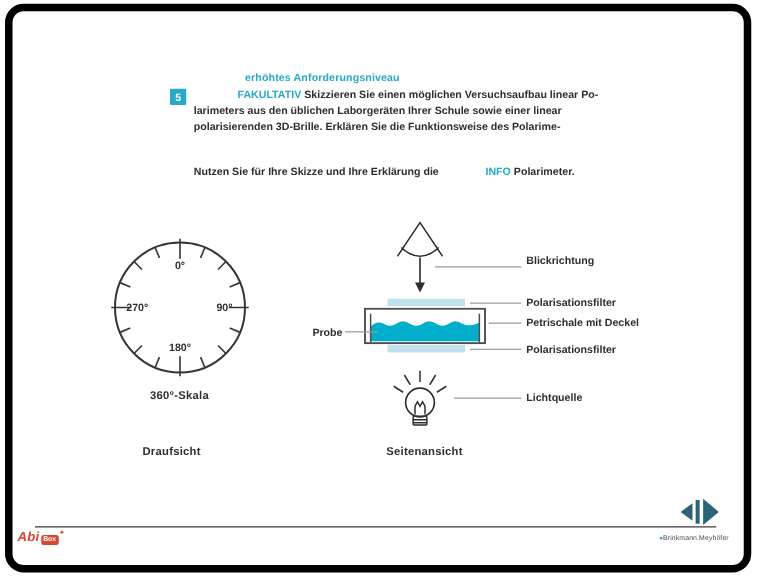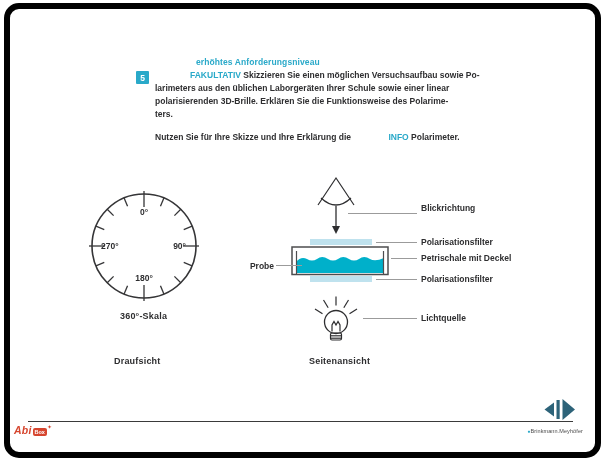--- a/index.html
+++ b/index.html
@@ -81,24 +81,23 @@
 </style>
 </head>
 <body>
 
 <div class="frame"></div>
 
 <div class="abs header-title">erhöhtes Anforderungsniveau</div>
 
 <div class="abs task-num">5</div>
 <div class="abs task-text">
-  <div><span class="accent b">FAKULTATIV</span><span> Skizzieren Sie einen möglichen Versuchsaufbau sowie Po-</span></div>
+  <div><span class="accent b">FAKULTATIV</span><span> Skizzieren Sie einen möglichen Versuchsaufbau linear Po-</span></div>
   <div>larimeters aus den üblichen Laborgeräten Ihrer Schule sowie einer linear</div>
   <div>polarisierenden 3D-Brille. Erklären Sie die Funktionsweise des Polarime-</div>
-  <div>ters.</div>
 </div>
 <div class="abs task-note">
   <span>Nutzen Sie für Ihre Skizze und Ihre Erklärung die </span><span class="accent b">INFO</span><span class="b"> Polarimeter.</span>
 </div>
 
 <svg class="abs" style="left:86px;top:189px;" width="116" height="116" viewBox="0 0 116 116">
   <circle cx="58" cy="57" r="52" fill="none" stroke="#353537" stroke-width="1.6"></circle>
   <g class="ticks" stroke="#353537" stroke-width="1.3">
       <line x1="58" y1="2" x2="58" y2="18"></line>
       <line x1="77.89953848298467" y1="8.958264309413089" x2="74.45538759169887" y2="17.27318010201467"></line>

